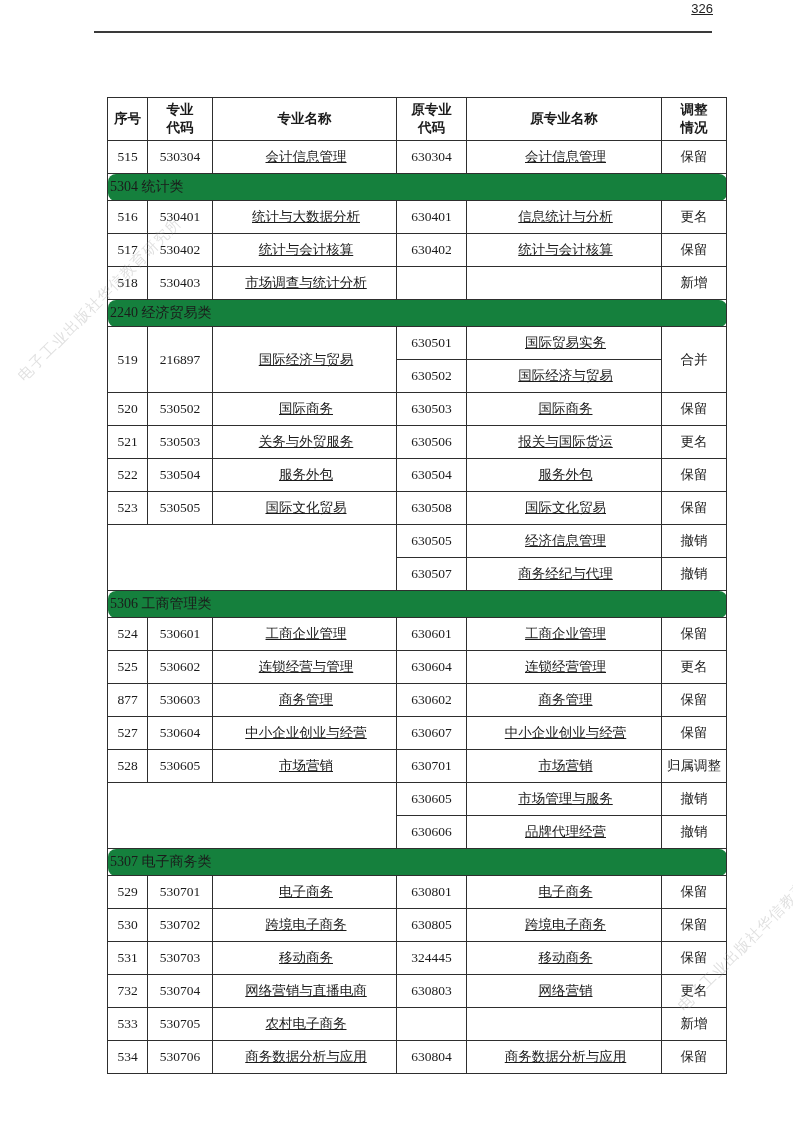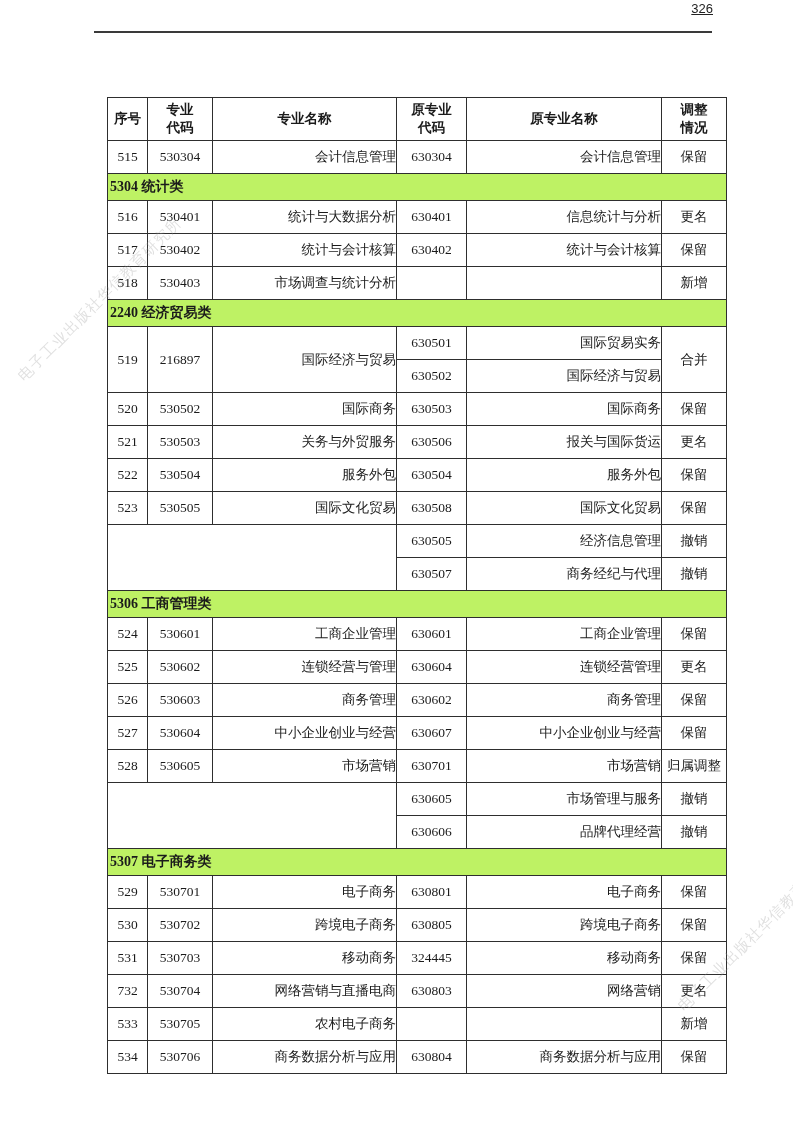--- a/index.html
+++ b/index.html
@@ -43,28 +43,29 @@
     font-size: 13.5px;
     text-align: center;
     white-space: pre-line;
     line-height: 1.3;
     height: 42px;
   }
   .doc-table tr.data { height: 33px; }
   .doc-table tr.sub  { height: 33px; }
   .doc-table td { font-size: 13.5px; }
   .c-index, .c-code, .c-oldcode, .c-status { text-align: center; }
-  .c-name, .c-oldname { text-align: right; padding-left: 3px !important; }
+  .c-name, .c-oldname { text-align: center; padding-left: 3px !important; text-decoration: underline; }
   tr.section { height: 27px; }
   tr.section td {
-    background: #bef264;
-    font-weight: bold;
+    background: #15803d;
+    font-weight: normal;
     font-size: 14px;
     text-align: left;
     padding-left: 2px;
+    border-radius: 8px;
   }
   .watermark {
     position: absolute;
     white-space: nowrap;
     font-size: 15px;
     letter-spacing: 1px;
     color: #9a9a9a;
     opacity: 0.30;
     transform: rotate(-45deg);
     transform-origin: center;
@@ -213,21 +214,21 @@
     </tr>
     <tr class="data">
       <td class="c-index">525</td>
       <td class="c-code">530602</td>
       <td class="c-name">连锁经营与管理</td>
       <td class="c-oldcode">630604</td>
       <td class="c-oldname">连锁经营管理</td>
       <td class="c-status">更名</td>
     </tr>
     <tr class="data">
-      <td class="c-index">526</td>
+      <td class="c-index">877</td>
       <td class="c-code">530603</td>
       <td class="c-name">商务管理</td>
       <td class="c-oldcode">630602</td>
       <td class="c-oldname">商务管理</td>
       <td class="c-status">保留</td>
     </tr>
     <tr class="data">
       <td class="c-index">527</td>
       <td class="c-code">530604</td>
       <td class="c-name">中小企业创业与经营</td>

